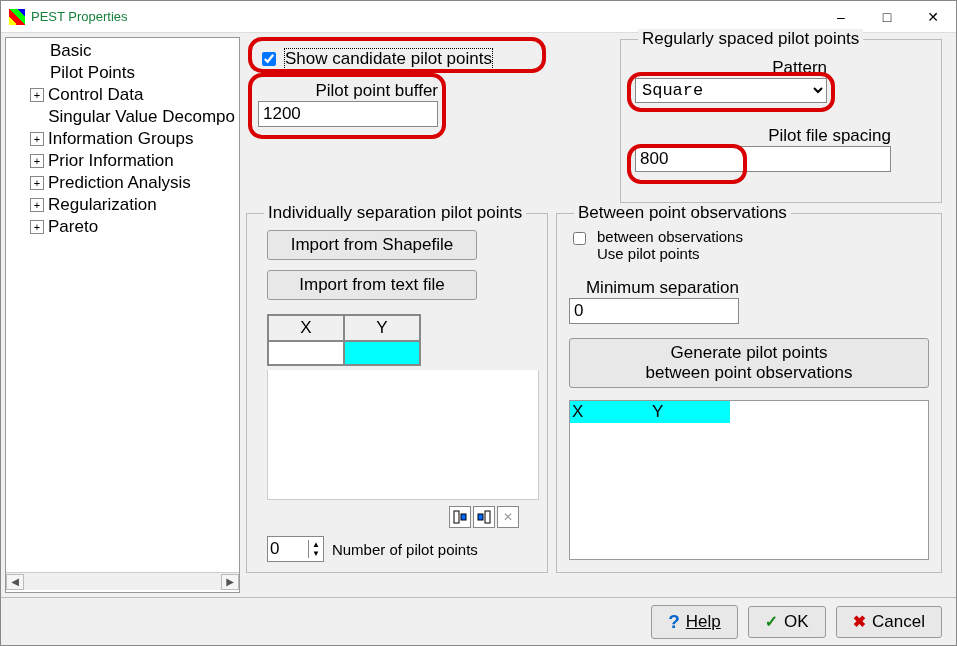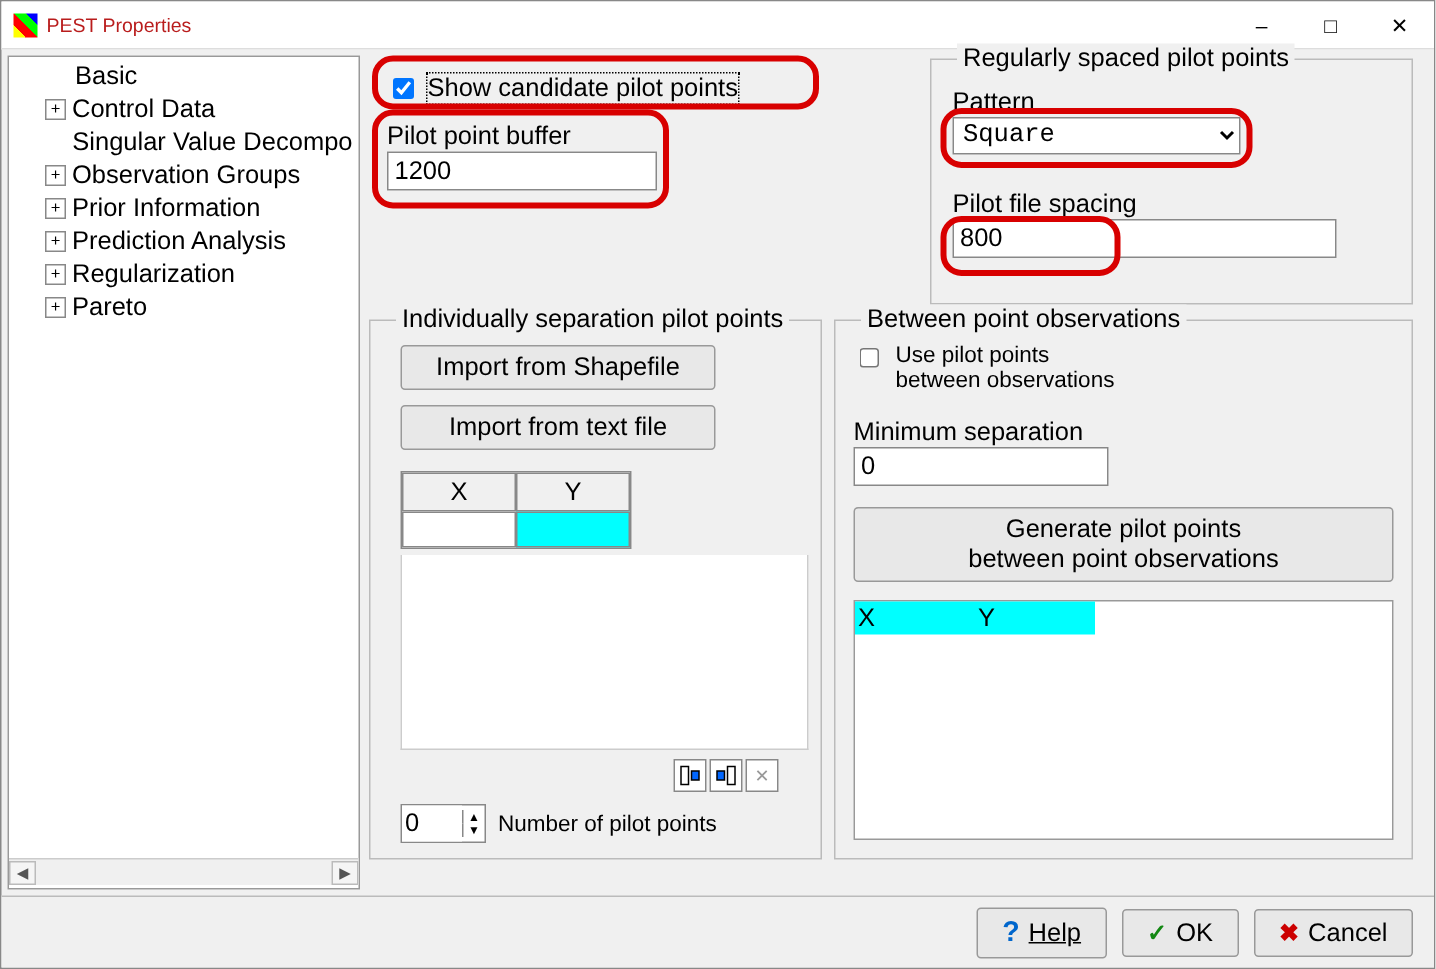--- a/index.html
+++ b/index.html
@@ -24,21 +24,21 @@
     display: flex;
     align-items: center;
     padding: 0 0 0 8px;
     border-bottom: 1px solid #ddd;
   }
   .titlebar .appicon {
     width: 16px; height:16px;
     margin-right: 6px;
     background: linear-gradient(45deg,#ff0 25%,#f00 25% 50%,#0f0 50% 75%,#00f 75%);
   }
-  .titlebar .title { flex:1; font-size:13px; color:#b91c1c; }
+  .titlebar .title { flex:1; font-size:13px; color:#15803d; }
   .winbtns { display:flex; height:100%; }
   .winbtn { width:46px; display:flex; align-items:center; justify-content:center; font-size:14px; color:#000; }
   .body {
     flex:1;
     display:flex;
     flex-direction:column;
     padding:0;
   }
   .main-area {
     flex:1;
@@ -108,21 +108,21 @@
     background:#f0f0f0;
     padding:0 4px;
     font-size:17px;
   }
   .highlight-red {
     border:4px solid #d80000;
     border-radius:14px;
     position:absolute;
     pointer-events:none;
   }
-  label.field-label { display:block; font-size:17px; }
+  label.field-label { display:block; font-size:17px;text-align:right; }
   input.text {
     font-family:inherit;
     font-size:17px;
     padding:2px 4px;
     border:1px solid #888;
     background:#fff;
   }
   select.dropdown {
     font-family:Liberation Mono, monospace;
     font-size:17px;
@@ -236,30 +236,34 @@
   <div class="body">
     <div class="main-area">
 
       <div class="tree-pane">
         <div class="tree-items">
           <div class="tree-item">
               <span class="noexpander"></span>
               <span>Basic</span>
             </div>
           <div class="tree-item">
+              <span class="noexpander"></span>
+              <span>Pilot Points</span>
+            </div>
+          <div class="tree-item">
               <span class="expander">+</span>
               <span>Control Data</span>
             </div>
           <div class="tree-item">
               <span class="noexpander"></span>
               <span>Singular Value Decompo</span>
             </div>
           <div class="tree-item">
               <span class="expander">+</span>
-              <span>Observation Groups</span>
+              <span>Information Groups</span>
             </div>
           <div class="tree-item">
               <span class="expander">+</span>
               <span>Prior Information</span>
             </div>
           <div class="tree-item">
               <span class="expander">+</span>
               <span>Prediction Analysis</span>
             </div>
           <div class="tree-item">
@@ -358,22 +362,22 @@
             <span>Number of pilot points</span>
           </div>
         </div>
 
         <div class="groupbox" style="left:316px; top:180px; width:386px; height:360px;">
           <div class="legend">Between point observations</div>
 
           <div style="position:absolute; left:12px; top:14px; display:flex; align-items:flex-start; gap:8px;">
             <input type="checkbox" style="margin-top: 4px;">
             <div>
+              <div>between observations</div>
               <div>Use pilot points</div>
-              <div>between observations</div>
             </div>
           </div>
 
           <div style="position:absolute; left:12px; top:64px;">
             <label class="field-label">Minimum separation</label>
             <input class="text" style="width: 170px;" value="0">
           </div>
 
           <div style="position:absolute; left:12px; top:124px;">
             <button class="std" style="width:360px; text-align:center; line-height:20px; padding:4px 6px;">

